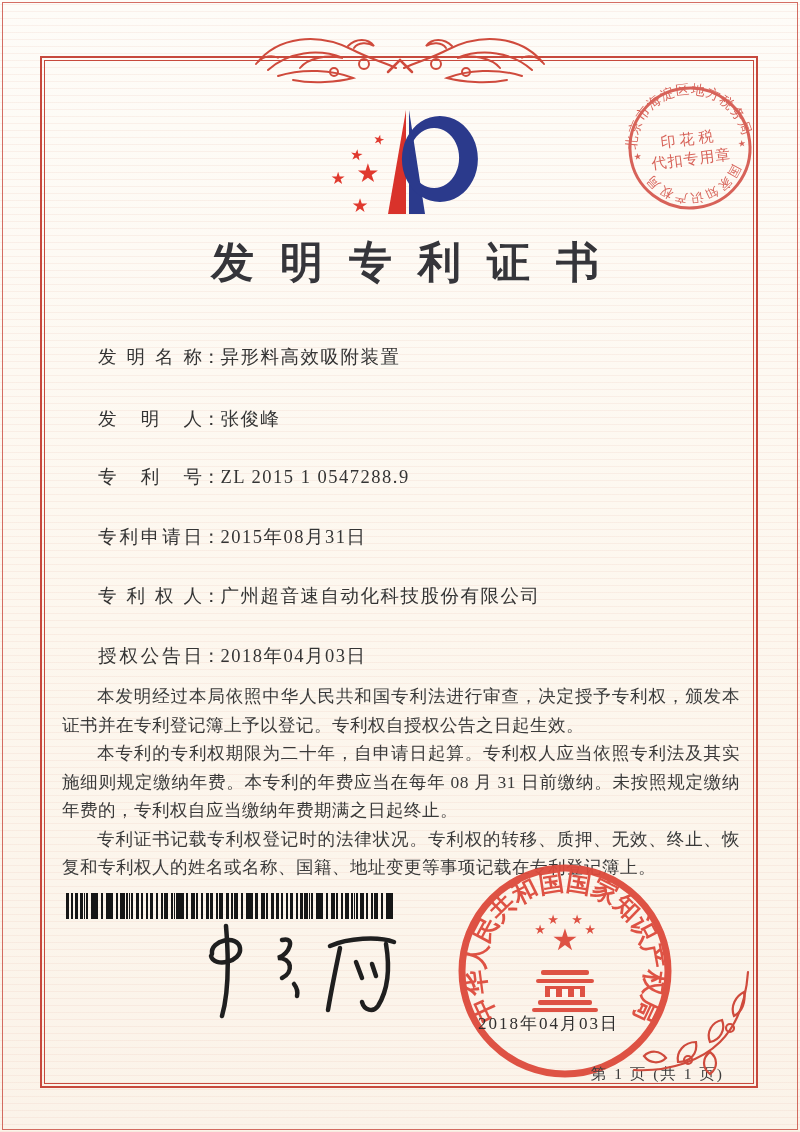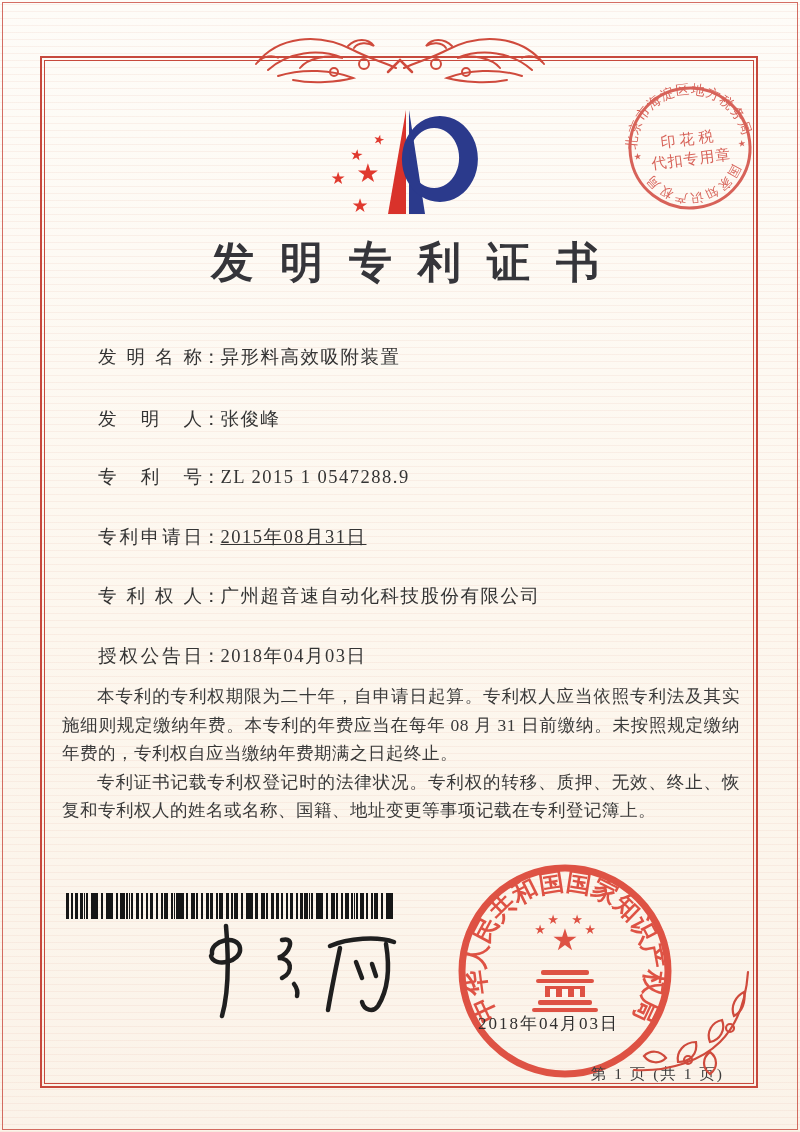--- a/index.html
+++ b/index.html
@@ -25,21 +25,21 @@
   .cert-no{position:absolute;left:56px;top:116px;font-size:18px;color:#4a4a4a;letter-spacing:4px;}
   .logo{position:absolute;left:322px;top:100px;width:170px;height:128px;}
   .tax-stamp{position:absolute;left:606px;top:64px;width:168px;height:168px;transform:rotate(-7deg);opacity:.92;}
   .doc-title{position:absolute;left:8px;top:234px;width:100%;text-align:center;
     font-size:43px;font-weight:bold;color:#35353a;letter-spacing:26px;padding-left:20px;box-sizing:border-box;}
   
   .field-row{position:absolute;left:64px;font-size:18.5px;color:#343434;white-space:nowrap;}
   .field-row:nth-of-type(1){top:344px;}
   .field-row:nth-of-type(2){top:406px;}
   .field-row:nth-of-type(3){top:464px;}
-  .field-row:nth-of-type(4){top:524px;text-decoration:underline;}
+  .field-row:nth-of-type(4){top:524px;}
   .field-row:nth-of-type(5){top:583px;}
   .field-row:nth-of-type(6){top:643px;}
   .field-label{display:inline-block;width:104px;text-align:justify;text-align-last:justify;margin-left:34px;}
   .field-colon{display:inline-block;}
   .field-value{letter-spacing:1.5px;}
   
   .body-text{position:absolute;left:62px;top:682px;width:678px;font-size:17.5px;
     line-height:28.5px;color:#3a3a3a;text-align:justify;}
   .body-text p{margin:0;text-indent:2em;letter-spacing:0.5px;}
   
@@ -147,20 +147,21 @@
     </div>
     <div class="field-row">
       <span class="field-label">专利权人</span><span class="field-colon">：</span><span class="field-value">广州超音速自动化科技股份有限公司</span>
     </div>
     <div class="field-row">
       <span class="field-label">授权公告日</span><span class="field-colon">：</span><span class="field-value">2018年04月03日</span>
     </div>
   </div>
 
   <div class="body-text">
+    <p>本发明经过本局依照中华人民共和国专利法进行审查，决定授予专利权，颁发本证书并在专利登记簿上予以登记。专利权自授权公告之日起生效。</p>
     <p>本专利的专利权期限为二十年，自申请日起算。专利权人应当依照专利法及其实施细则规定缴纳年费。本专利的年费应当在每年 08 月 31 日前缴纳。未按照规定缴纳年费的，专利权自应当缴纳年费期满之日起终止。</p>
     <p>专利证书记载专利权登记时的法律状况。专利权的转移、质押、无效、终止、恢复和专利权人的姓名或名称、国籍、地址变更等事项记载在专利登记簿上。</p>
   </div>
 
   <div class="barcode"></div>
 
 
   <svg class="signature" viewBox="0 0 240 110" fill="none" stroke="#1f1f1f" stroke-width="4.5" stroke-linecap="round">
     <path d="M34,38 C32,24 60,18 62,32 C64,46 36,52 33,40"></path>
     <path d="M48,10 C50,34 52,72 44,100"></path>

